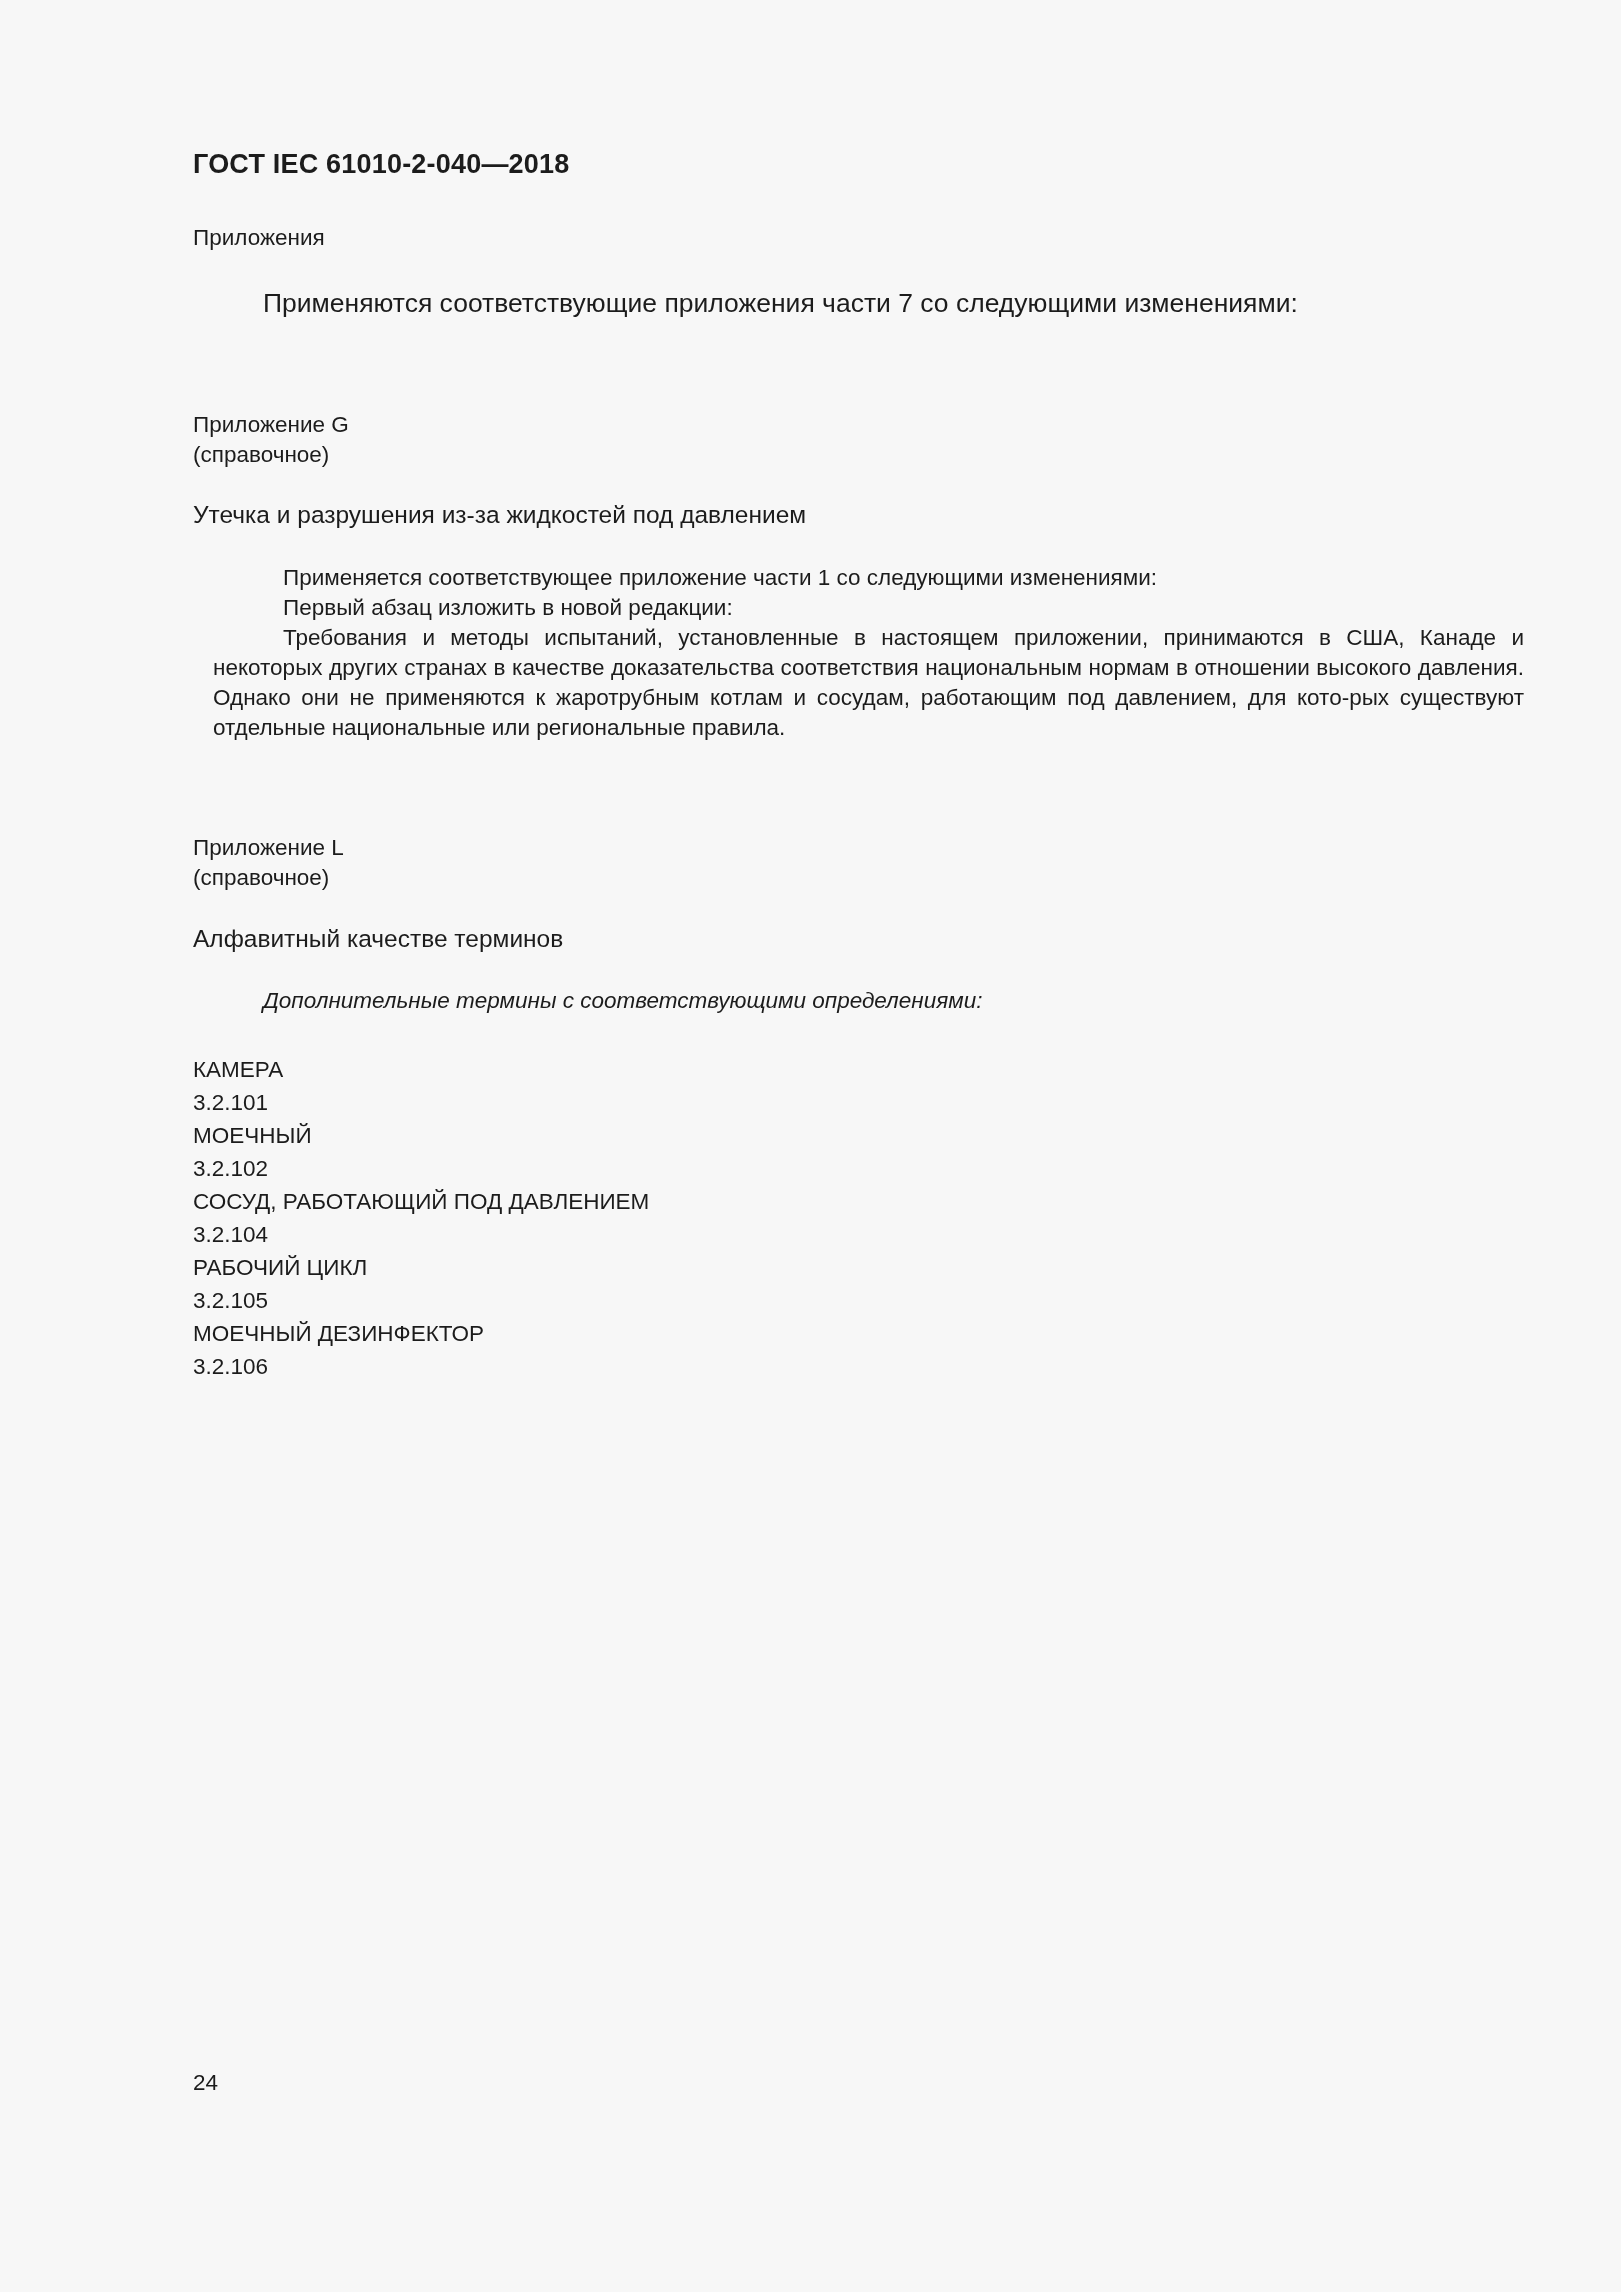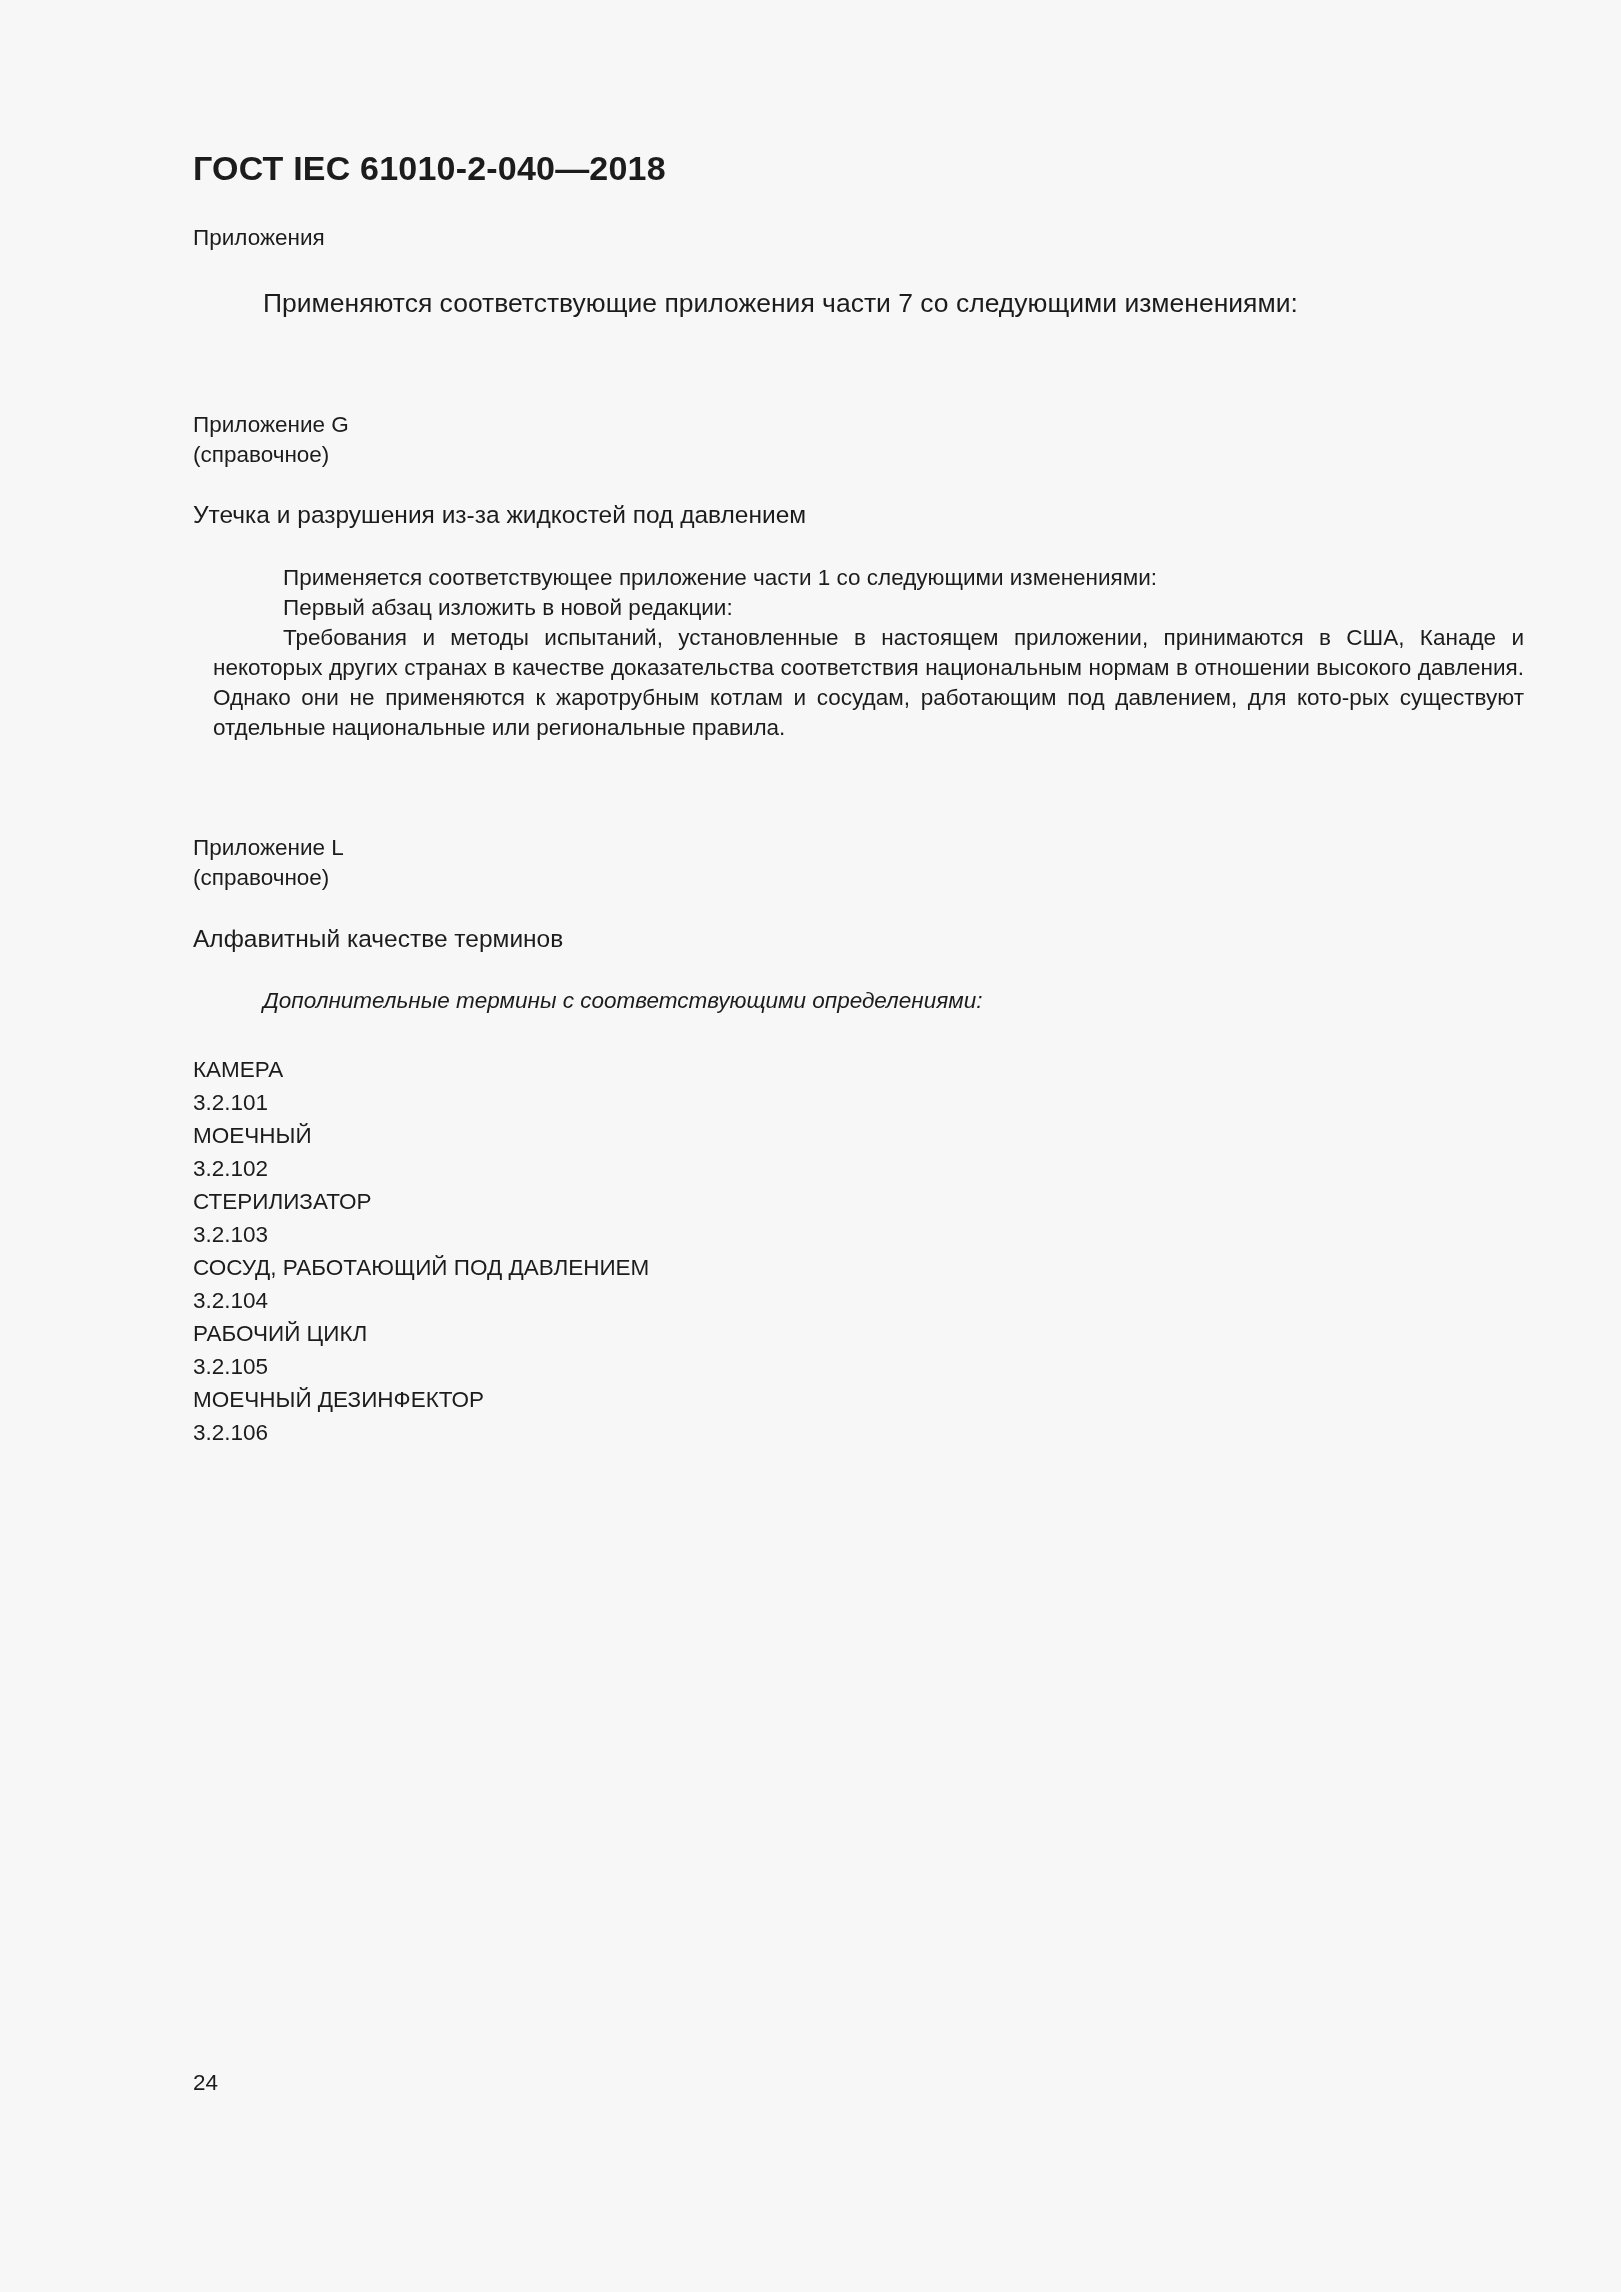--- a/index.html
+++ b/index.html
@@ -1,21 +1,21 @@
 <!DOCTYPE html>
 <html><head>
 <meta charset="utf-8">
 <style>
   html, body { margin: 0; padding: 0; }
   body {
     width: 1621px; height: 2293px; background: #f7f7f7; color: #1c1c1c;
     font-family: "Liberation Sans", sans-serif; position: relative; overflow: hidden;
   }
   .abs { position: absolute; }
-  .doc-title { left: 193px; top: 149px; font-size: 34px; font-weight: bold; letter-spacing: 0.2px; }
+  .doc-title { left: 193px; top: 149px; font-size: 27px; font-weight: bold; letter-spacing: 0.2px; }
   .center { left: 193px; width: 1311px; text-align: left; font-weight: normal; }
   .sec-head { top: 225px; font-size: 22.5px; }
   .intro { left: 263px; top: 288px; font-size: 26.5px; }
   .g-title { top: 410px; font-size: 22.5px; line-height: 30px; }
   .g-heading { top: 501px; font-size: 24.5px; }
   .para { left: 193px; width: 1311px; font-size: 22.5px; line-height: 30px; text-align: justify; }
   .indent { text-indent: 70px; }
   .italic { }
   .l-title { top: 833px; font-size: 22.5px; line-height: 30px; }
   .l-heading { top: 925px; font-size: 24.5px; }
@@ -54,24 +54,20 @@
 <div class="abs terms">
   <div class="term-row">
     <span>КАМЕРА</span>
     <span>3.2.101</span>
   </div>
   <div class="term-row">
     <span>МОЕЧНЫЙ</span>
     <span>3.2.102</span>
   </div>
   <div class="term-row">
-    <span>СТЕРИЛИЗАТОР</span>
-    <span>3.2.103</span>
-  </div>
-  <div class="term-row">
     <span>СОСУД, РАБОТАЮЩИЙ ПОД ДАВЛЕНИЕМ</span>
     <span>3.2.104</span>
   </div>
   <div class="term-row">
     <span>РАБОЧИЙ ЦИКЛ</span>
     <span>3.2.105</span>
   </div>
   <div class="term-row">
     <span>МОЕЧНЫЙ ДЕЗИНФЕКТОР</span>
     <span>3.2.106</span>

